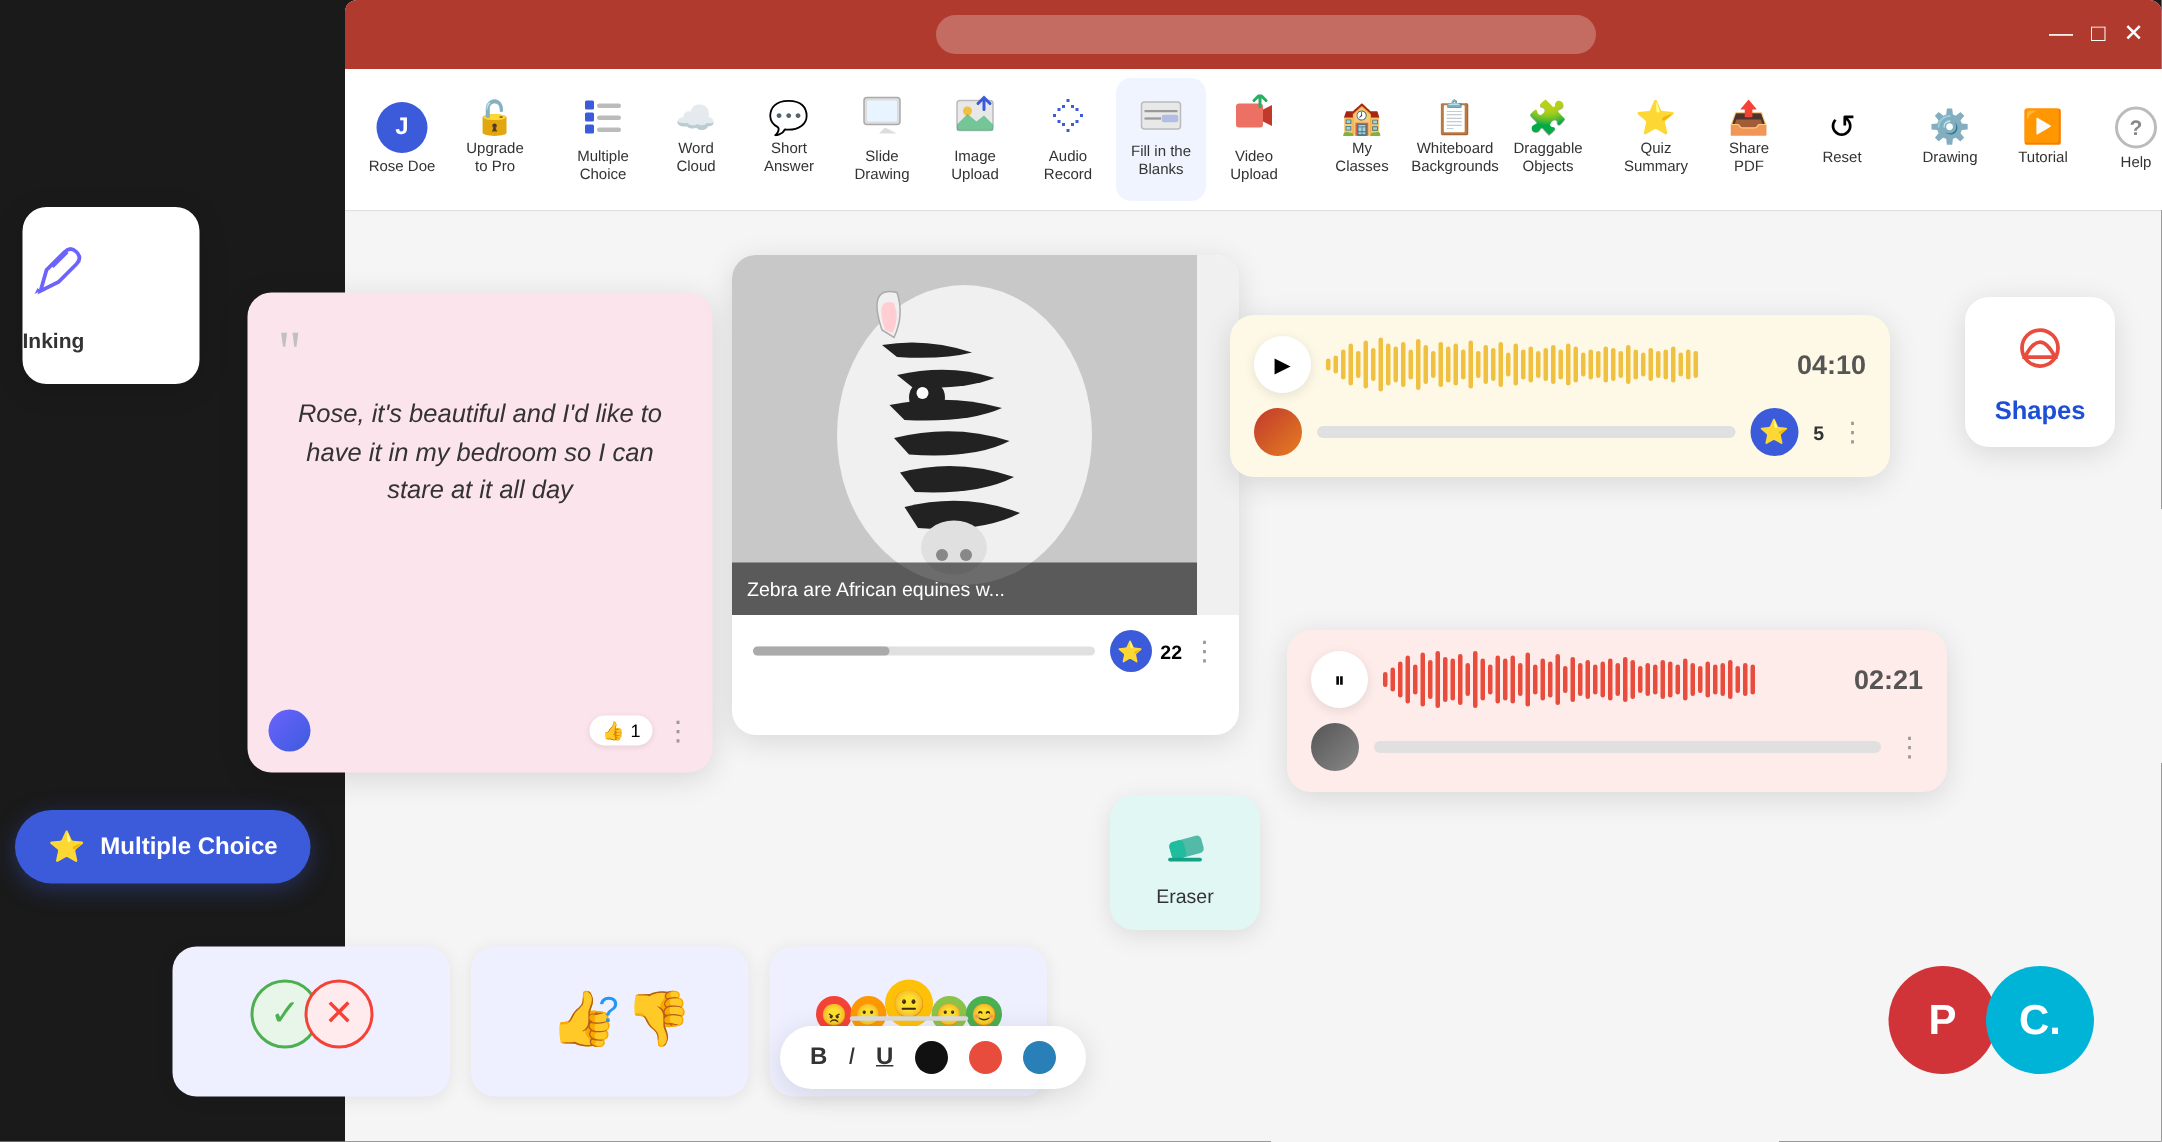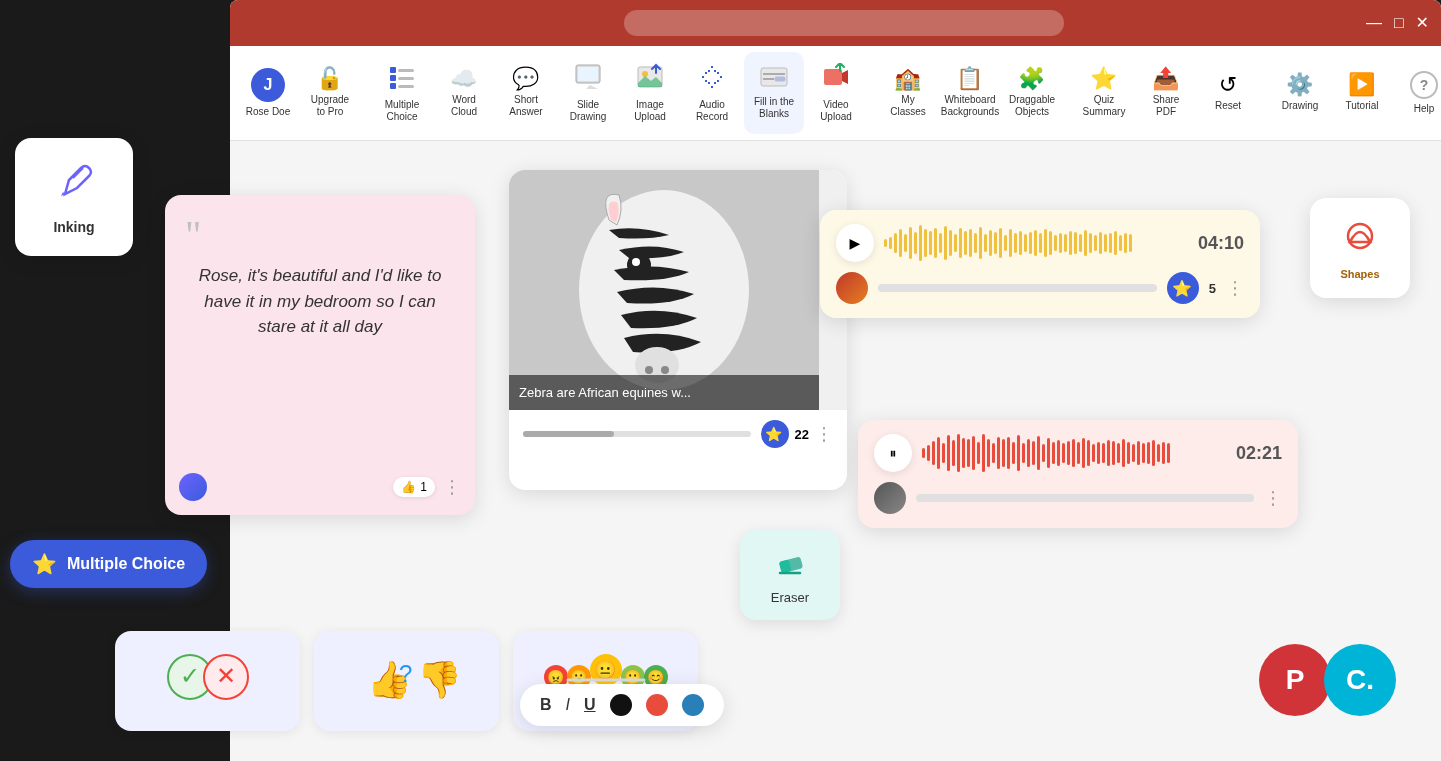--- a/index.html
+++ b/index.html
@@ -113,21 +113,20 @@
     
     .inking-card {
       position: absolute;
       top: 138px; left: 15px;
       width: 118px; height: 118px;
       background: #fff;
       border-radius: 16px;
       box-shadow: 0 4px 20px rgba(0,0,0,0.12);
       display: flex;
       flex-direction: column;
-      align-items: center;
       justify-content: center;
       gap: 8px;
       z-index: 10;
     }
     .inking-card .inking-icon { font-size: 36px; color: #6c63ff; }
     .inking-card .inking-label { font-size: 14px; font-weight: 600; color: #333; }
 
     
     .quote-card {
       position: absolute;
@@ -156,21 +155,21 @@
       border-radius: 20px;
       padding: 3px 8px;
       font-size: 12px;
       display: flex; align-items: center; gap: 4px;
       box-shadow: 0 1px 4px rgba(0,0,0,0.1);
     }
 
     
     .zebra-card {
       position: absolute;
-      top: 170px; left: 509px;
+      top: 170px; left: 488px;
       width: 338px; height: 320px;
       background: #fff;
       border-radius: 16px;
       box-shadow: 0 4px 20px rgba(0,0,0,0.12);
       overflow: hidden;
       z-index: 8;
     }
     .zebra-footer {
       padding: 10px 14px;
       display: flex; align-items: center; justify-content: space-between;
@@ -336,21 +335,21 @@
       width: 100px; height: 100px;
       background: #fff;
       border-radius: 16px;
       box-shadow: 0 4px 20px rgba(0,0,0,0.12);
       display: flex; flex-direction: column; align-items: center; justify-content: center;
       gap: 8px;
       z-index: 10;
       cursor: pointer;
     }
     .shapes-icon { font-size: 32px; color: #e74c3c; }
-    .shapes-label { font-size: 11px; font-weight: 600; color: #a16207; }
+    .shapes-label { font-size: 17px; font-weight: 600; color: #1d4ed8; }
 
     
     .brand-logos {
       position: absolute;
       bottom: 25px; right: 20px;
       display: flex; gap: -10px;
       z-index: 10;
     }
     .brand-logo {
       width: 72px; height: 72px;

